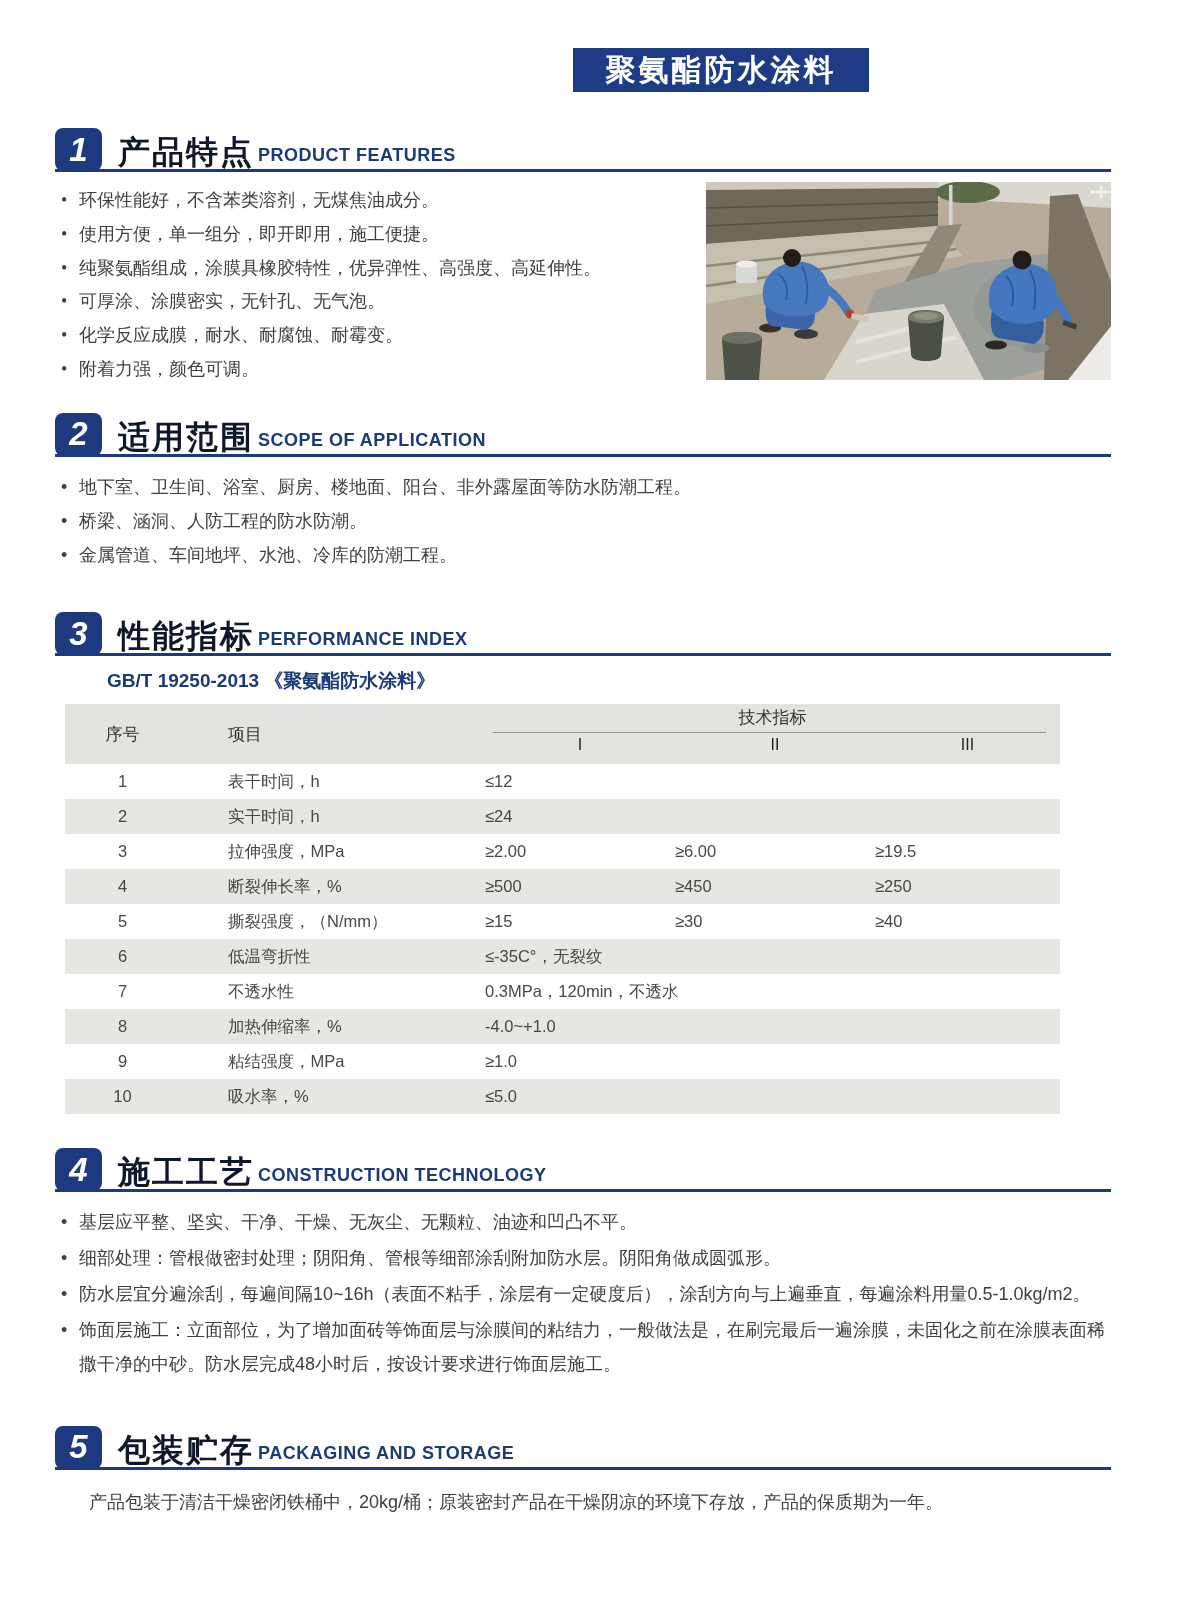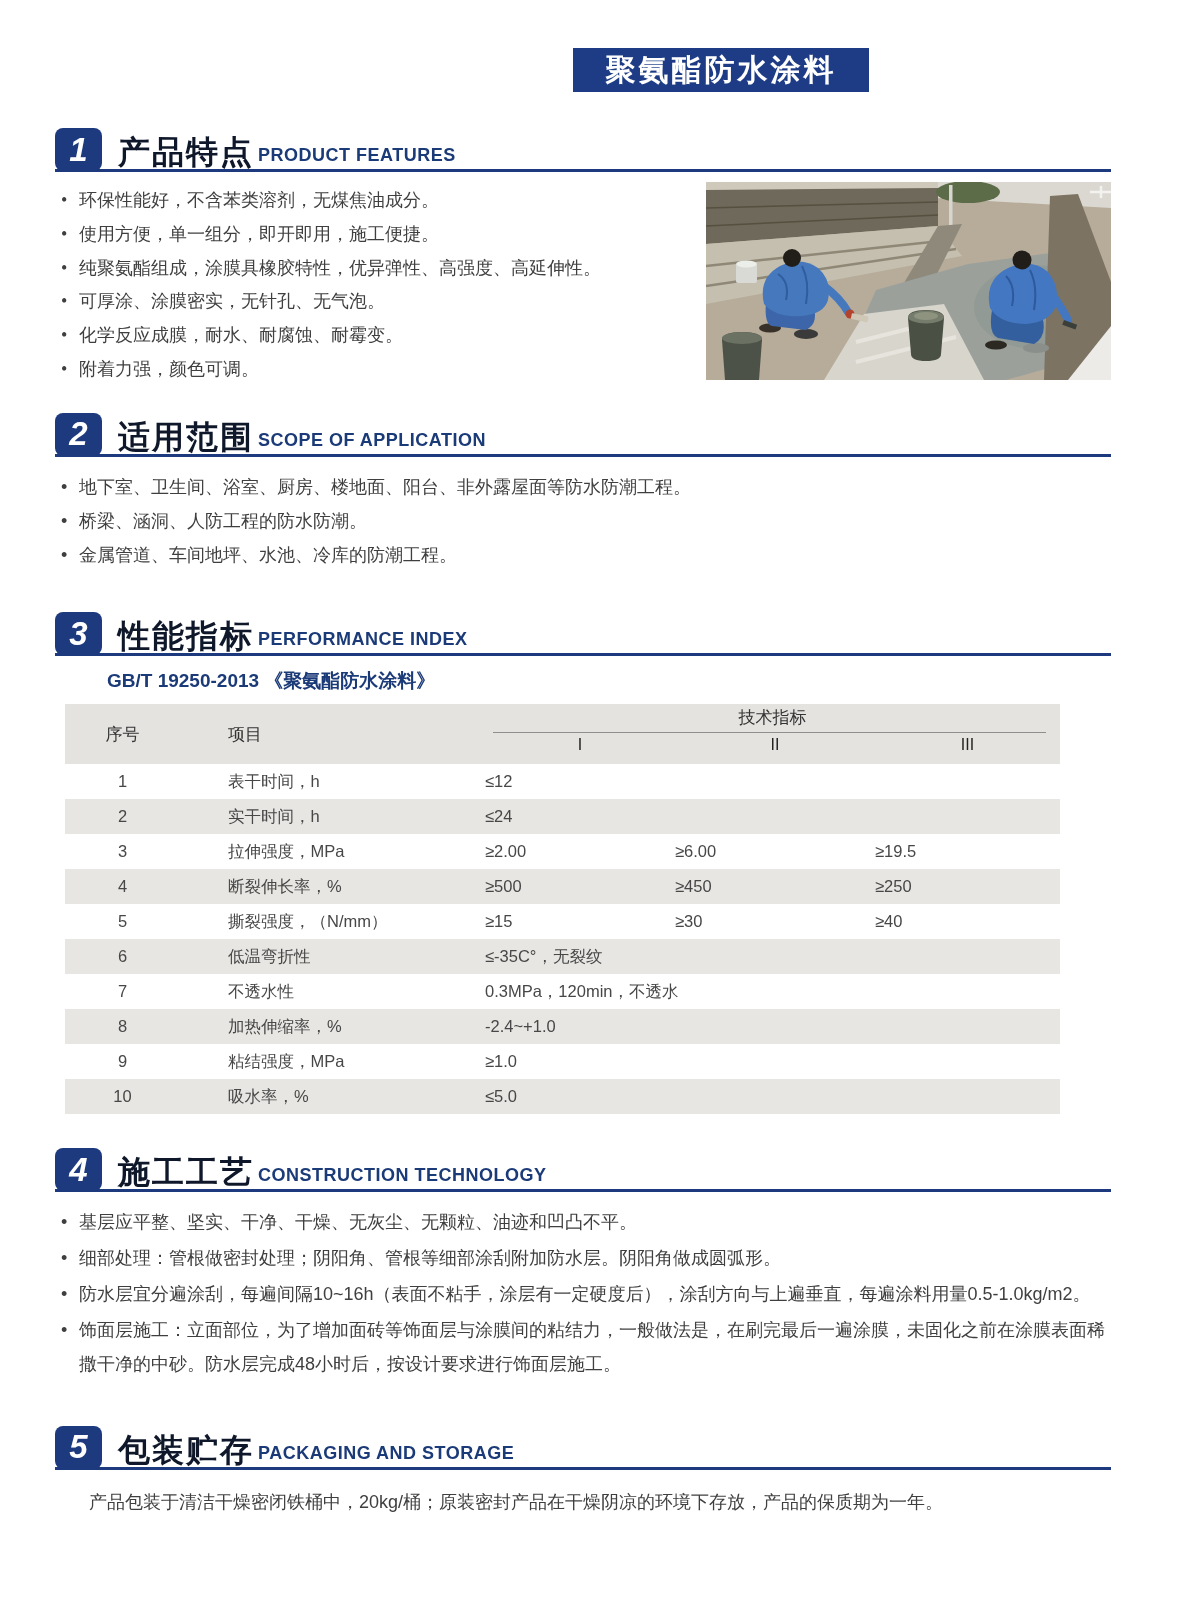--- a/index.html
+++ b/index.html
@@ -212,21 +212,21 @@
         <div class="c-val">≤-35C°，无裂纹</div>
       </div>
       <div class="t-row span3">
         <div class="c-no">7</div>
         <div class="c-item">不透水性</div>
         <div class="c-val">0.3MPa，120min，不透水</div>
       </div>
       <div class="t-row span3 band">
         <div class="c-no">8</div>
         <div class="c-item">加热伸缩率，%</div>
-        <div class="c-val">-2.4~+1.0</div>
+        <div class="c-val">-4.0~+1.0</div>
       </div>
       <div class="t-row span3">
         <div class="c-no">9</div>
         <div class="c-item">粘结强度，MPa</div>
         <div class="c-val">≥1.0</div>
       </div>
       <div class="t-row span3 band">
         <div class="c-no">10</div>
         <div class="c-item">吸水率，%</div>
         <div class="c-val">≤5.0</div>

